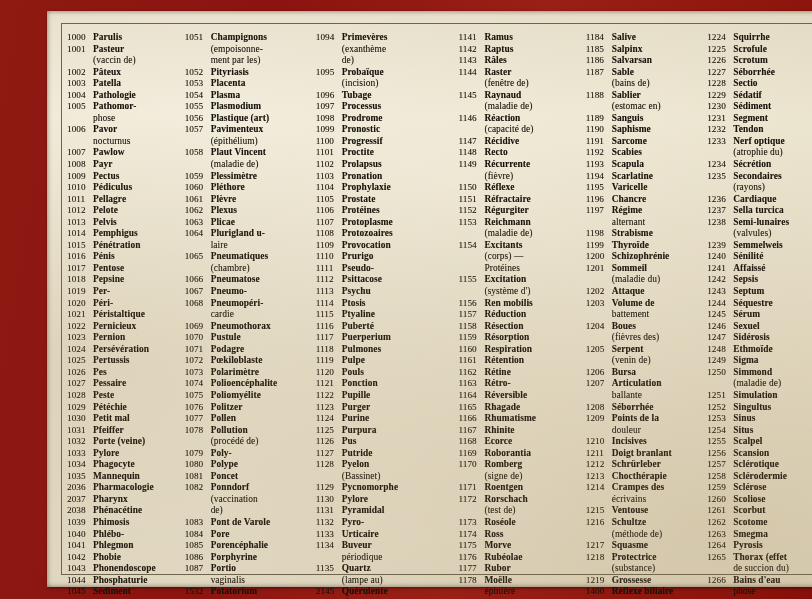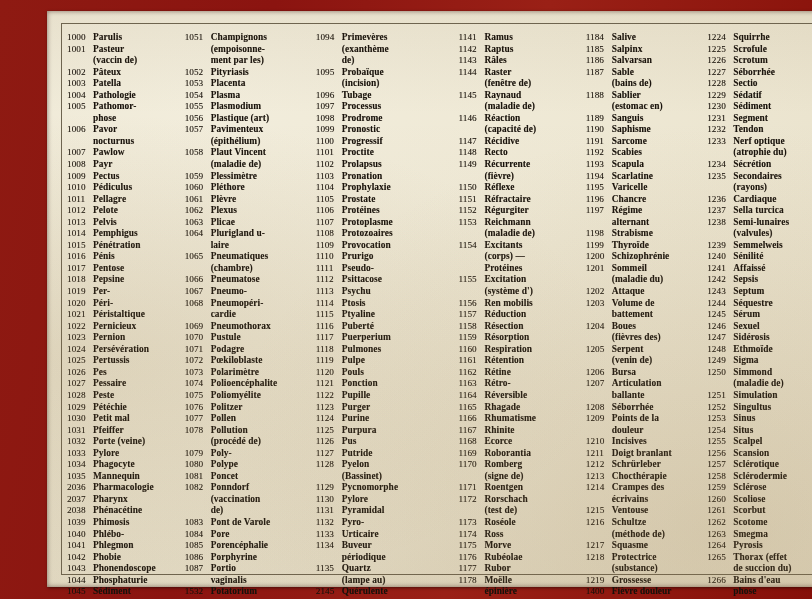--- a/index.html
+++ b/index.html
@@ -88,21 +88,21 @@
     white-space: nowrap;
   }
   .term {
     flex: 1 1 auto;
     font-family: "Liberation Serif", serif;
     font-weight: 600;
     font-size: 9.3px;
   }
   .term .cont {
     display: block;
-    font-weight: 700;
+    font-weight: 400;
   }
   
   .entry { text-shadow: 0.22px 0.22px 0 rgba(30,20,10,0.35); }
 </style>
 </head>
 <body>
 
 <div id="scan-frame">
   <div id="page-sheet">
     <div id="page-border"></div>
@@ -927,21 +927,21 @@
           <div class="entry">
             <span class="num">1218</span>
             <span class="term"><span>Protectrice</span><span class="cont">(substance)</span></span>
           </div>
           <div class="entry">
             <span class="num">1219</span>
             <span class="term"><span>Grossesse</span></span>
           </div>
           <div class="entry">
             <span class="num">1400</span>
-            <span class="term"><span>Fièvre douleur</span><span class="cont">pernicieuse</span></span>
+            <span class="term"><span>Réflexe biliaire</span><span class="cont">pernicieuse</span></span>
           </div>
         </div>
         <div class="col col-5">
           <div class="entry">
             <span class="num">1224</span>
             <span class="term"><span>Squirrhe</span></span>
           </div>
           <div class="entry">
             <span class="num">1225</span>
             <span class="term"><span>Scrofule</span></span>

